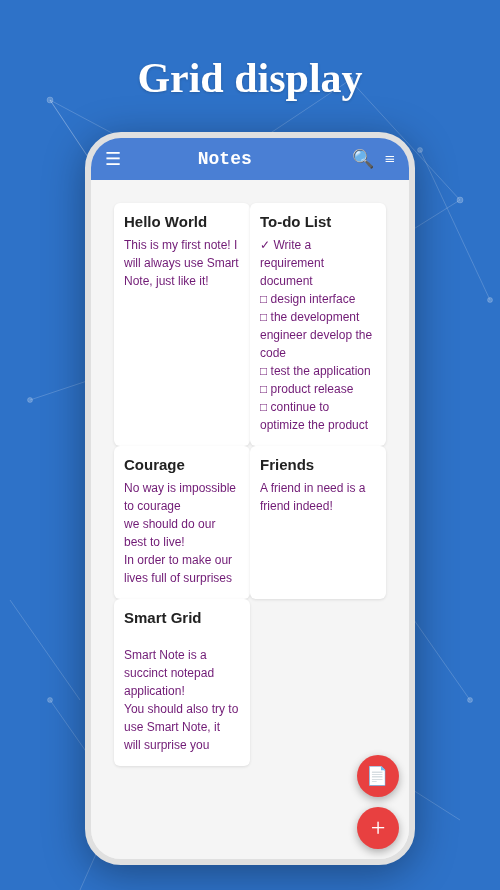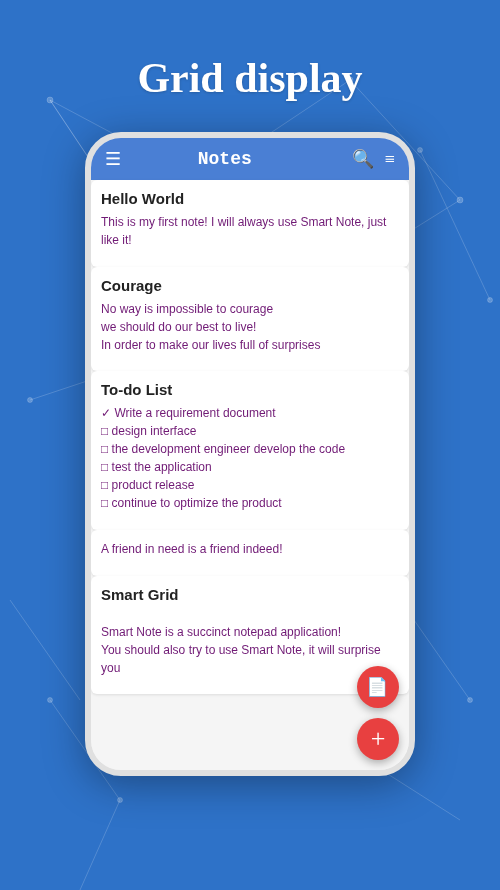--- a/index.html
+++ b/index.html
@@ -65,23 +65,23 @@
     }
     .app-bar-icon {
       color: white;
       font-size: 18px;
       cursor: pointer;
     }
 
     
     .notes-grid {
       display: grid;
-      grid-template-columns: 1fr;
+      grid-template-columns: 1fr 1fr;
       gap: 0;
-      padding: 0;
+      padding: 23px;
       background: #f5f5f5;
       min-height: 520px;
     }
 
     .note-card {
       background: white;
       border-radius: 6px;
       padding: 10px 10px 12px 10px;
       box-shadow: 0 1px 3px rgba(0,0,0,0.1);
     }
@@ -169,37 +169,38 @@
   </div>
 
   <div class="notes-grid">
 
     <div class="note-card">
       <div class="note-title">Hello World</div>
       <div class="note-body">This is my first note! I will always use Smart Note, just like it!</div>
     </div>
 
     <div class="note-card">
-      <div class="note-title">Courage</div>
-      <div class="note-body" style="white-space: pre-line;">No way is impossible to courage
-we should do our best to live!
-In order to make our lives full of surprises</div>
-    </div>
-
-    <div class="note-card">
       <div class="note-title">To-do List</div>
       <div class="note-body" style="white-space: pre-line;">✓ Write a requirement document
 □ design interface
 □ the development engineer develop the code
 □ test the application
 □ product release
 □ continue to optimize the product</div>
     </div>
 
     <div class="note-card">
+      <div class="note-title">Courage</div>
+      <div class="note-body" style="white-space: pre-line;">No way is impossible to courage
+we should do our best to live!
+In order to make our lives full of surprises</div>
+    </div>
+
+    <div class="note-card">
+      <div class="note-title">Friends</div>
       <div class="note-body">A friend in need is a friend indeed!</div>
     </div>
 
     <div class="note-card">
       <div class="note-title">Smart Grid</div>
       <div class="note-body" style="white-space: pre-line; margin-top: 20px;">Smart Note is a succinct notepad application!
 You should also try to use Smart Note, it will surprise you</div>
     </div>
 
     <div style="background:transparent;"></div>

